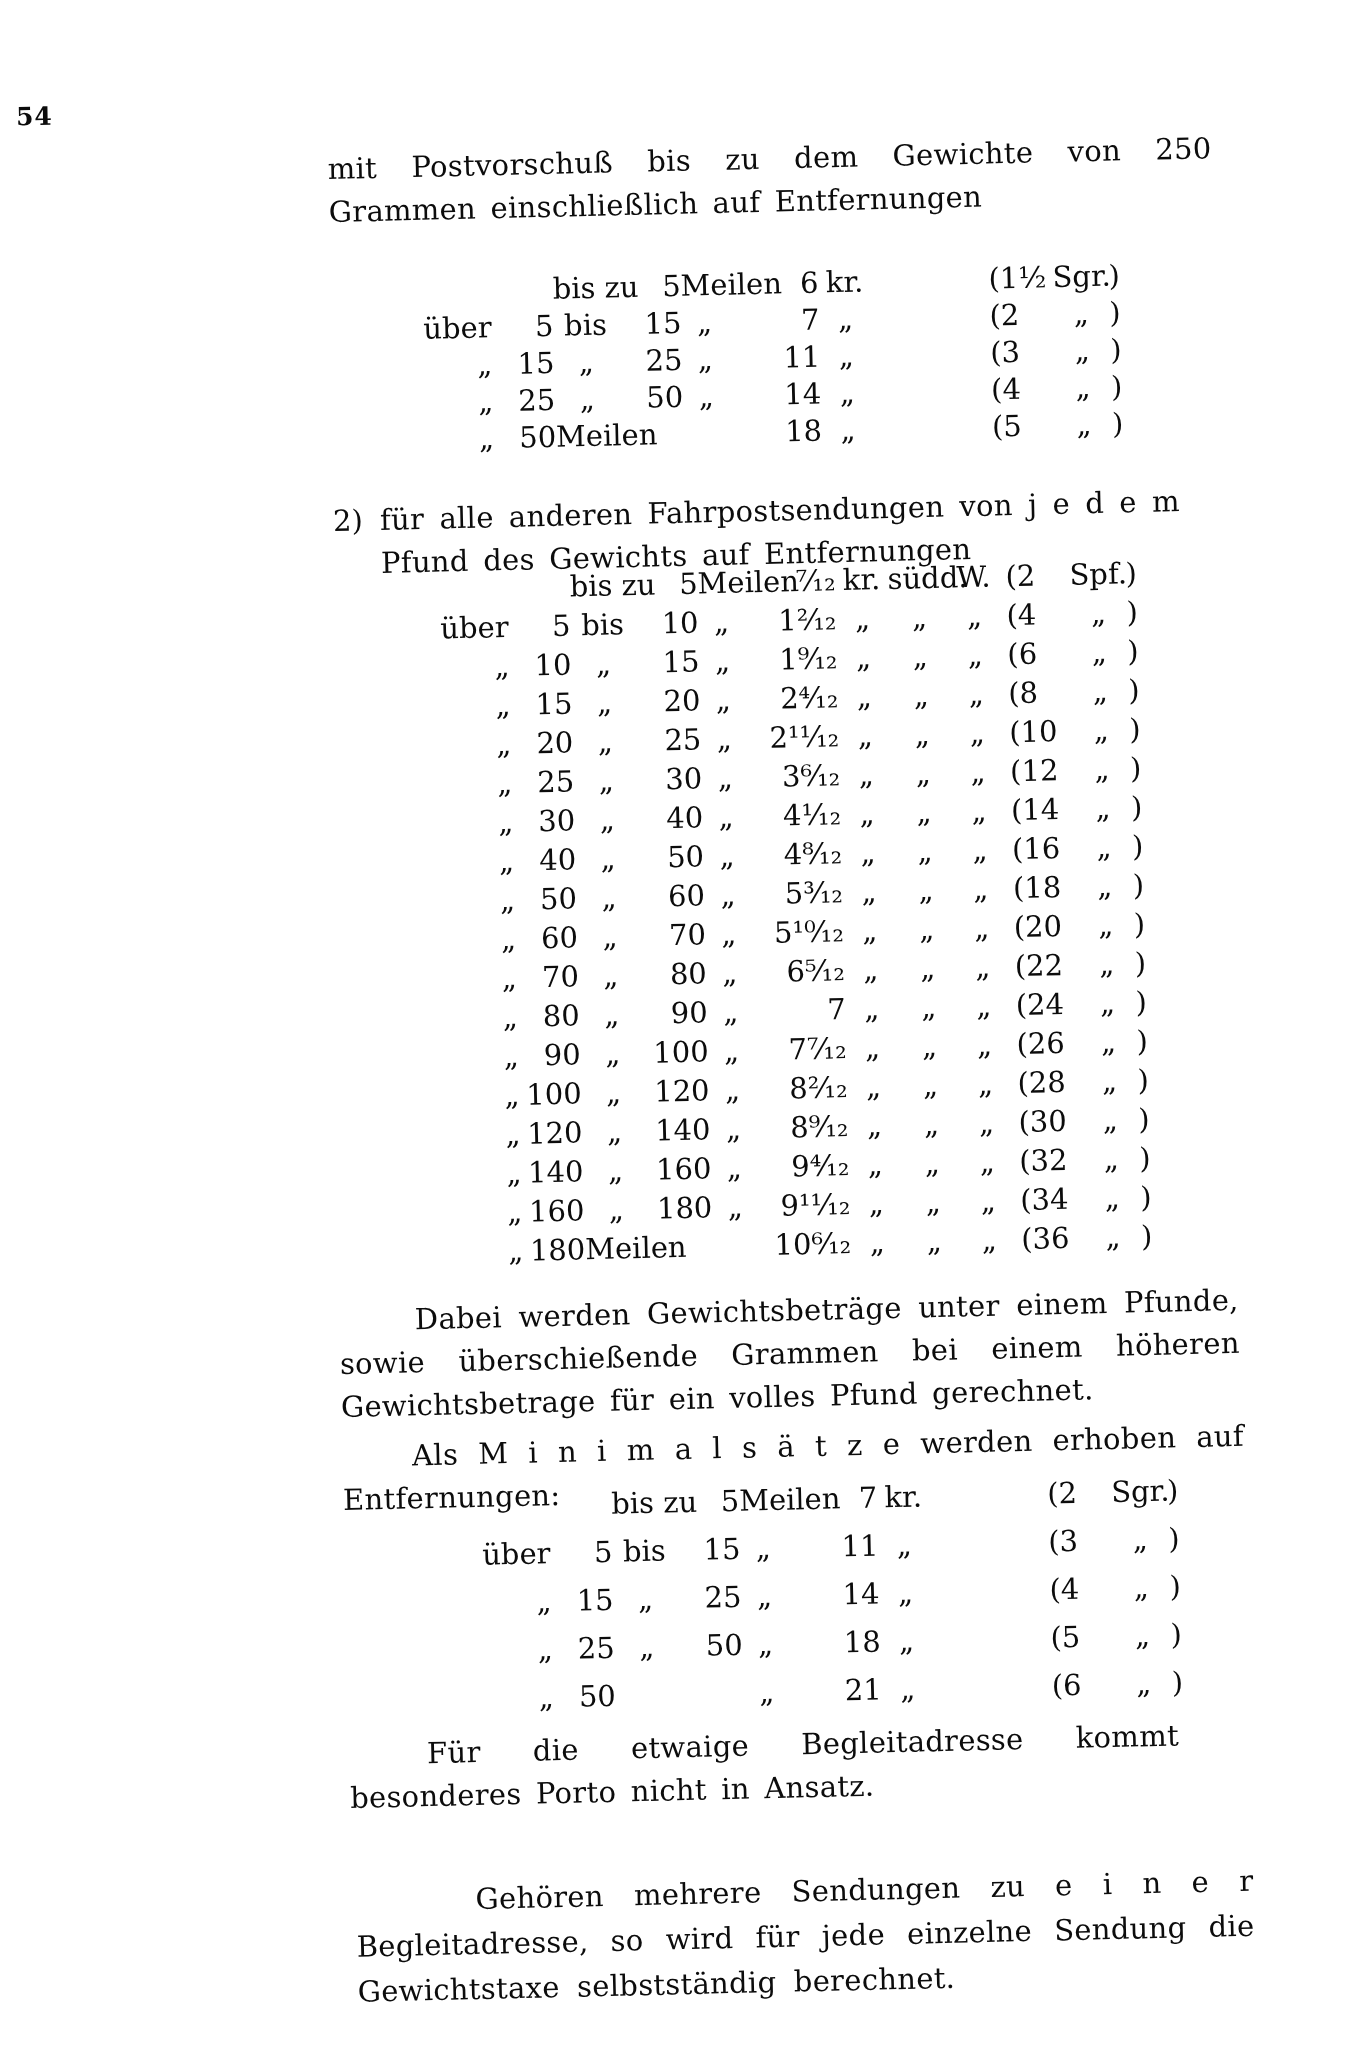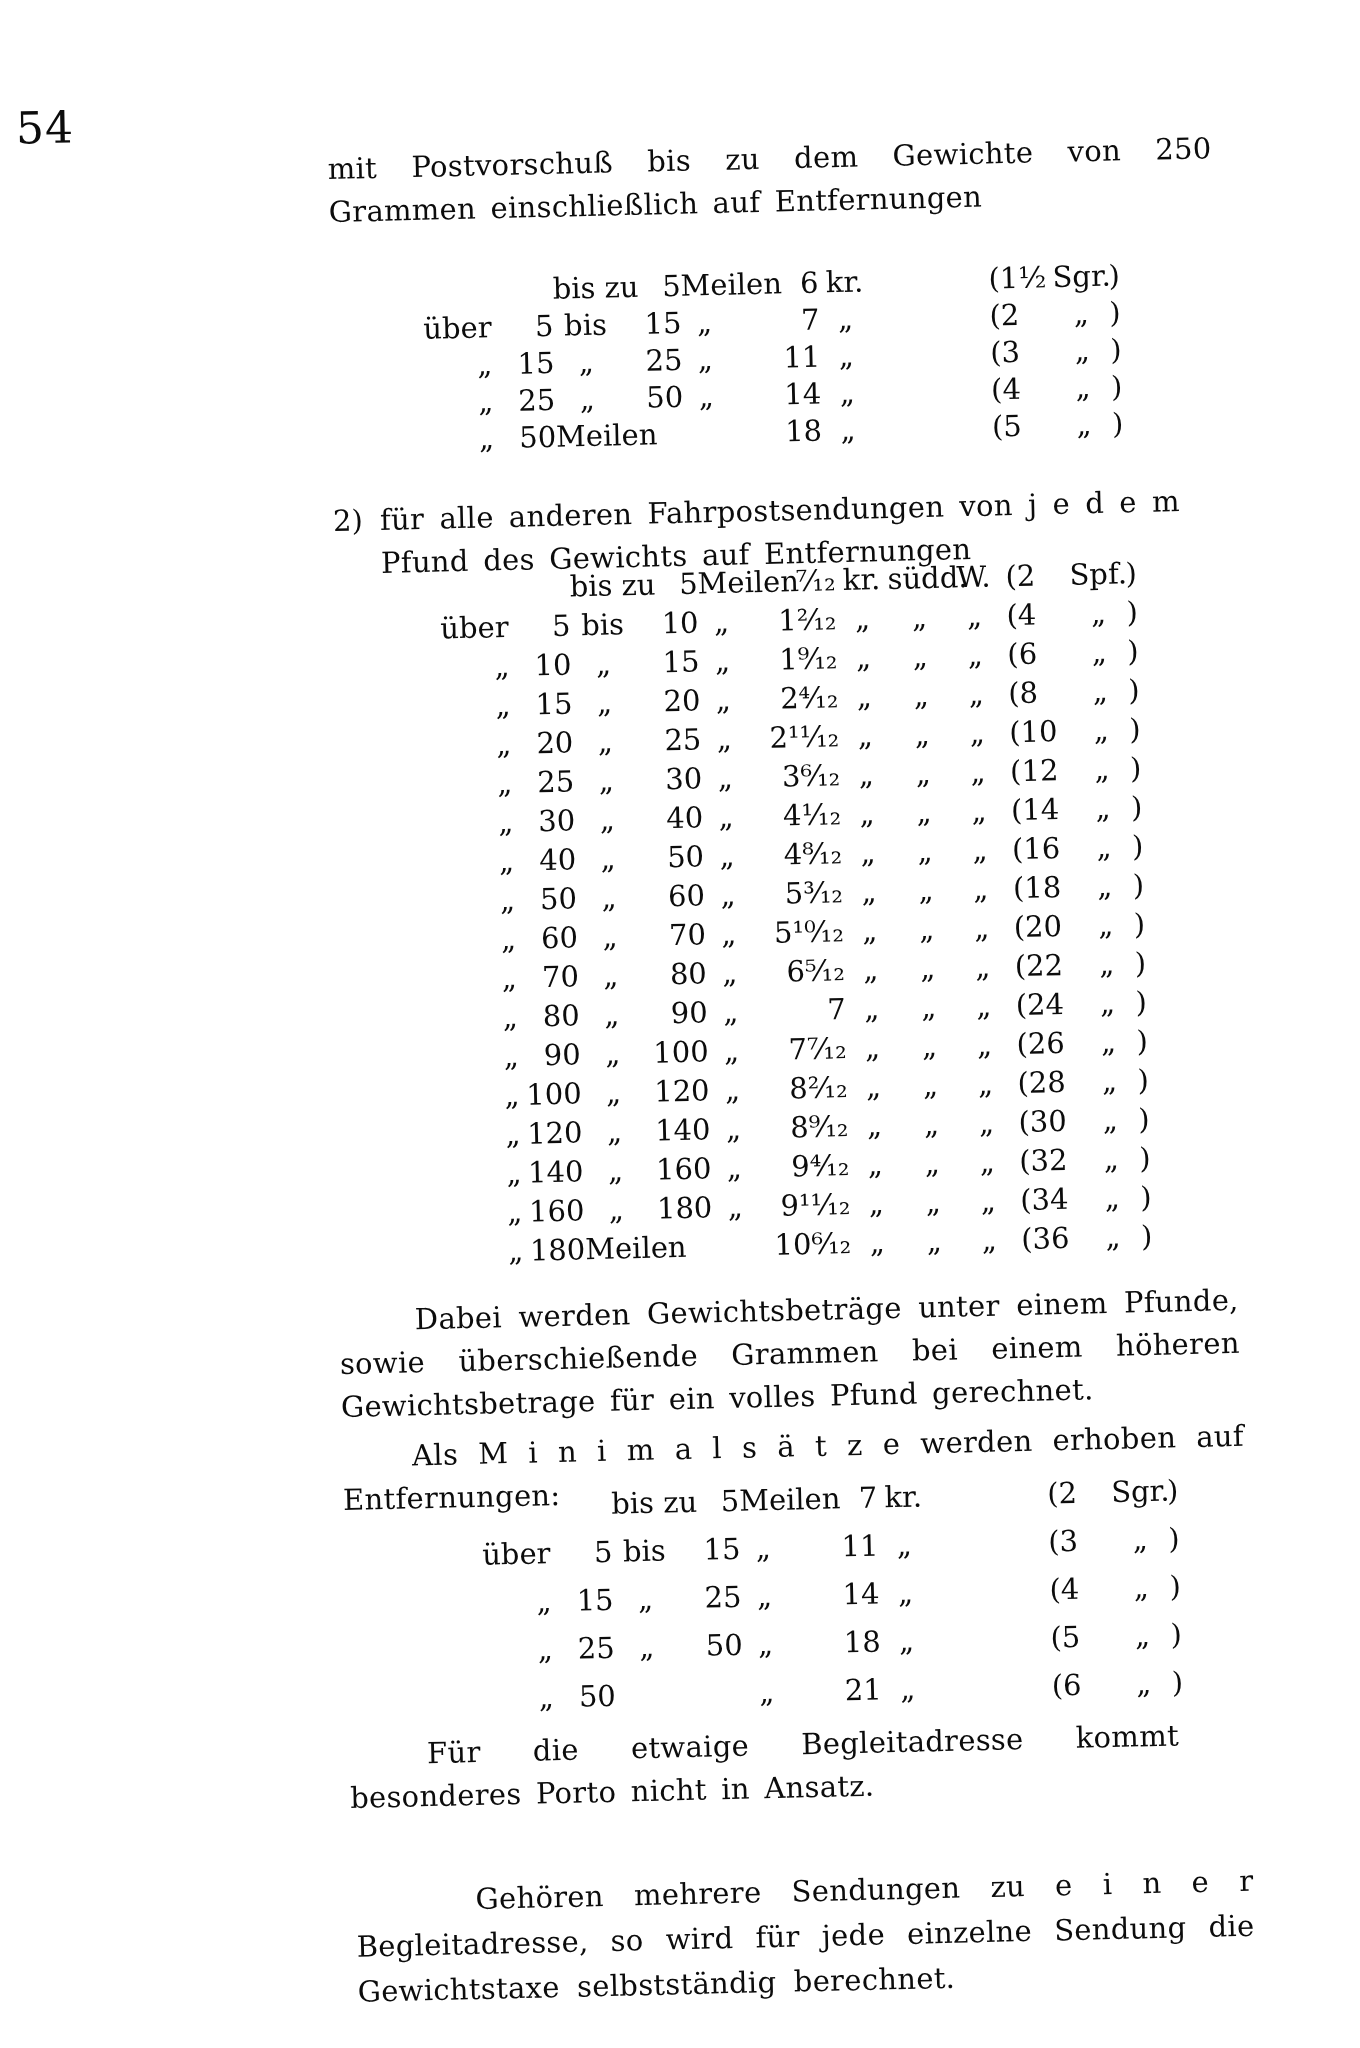--- a/index.html
+++ b/index.html
@@ -3,21 +3,21 @@
 <meta charset="utf-8">
 <title>Scan p.54</title>
 <style>
   html,body{margin:0;padding:0;}
   body{
     width:1360px;height:2048px;background:#ffffff;position:relative;overflow:hidden;
     font-family:"DejaVu Serif","Liberation Serif",serif;color:#0c0c0c;
   }
   .page{position:absolute;inset:0;}
   .page-number{
-    position:absolute;left:16px;top:102px;font-size:44px;font-weight:normal;
+    position:absolute;left:16px;top:102px;font-size:25px;font-weight:bold;
     letter-spacing:1px;transform:rotate(-1deg);
   }
   .content{
     position:absolute;inset:0;
     transform:rotate(-1.35deg);
     transform-origin:680px 1024px;
   }
   .para{
     position:absolute;margin:0;font-size:29px;line-height:43px;
     text-align:justify;word-spacing:5px;letter-spacing:0.3px;

